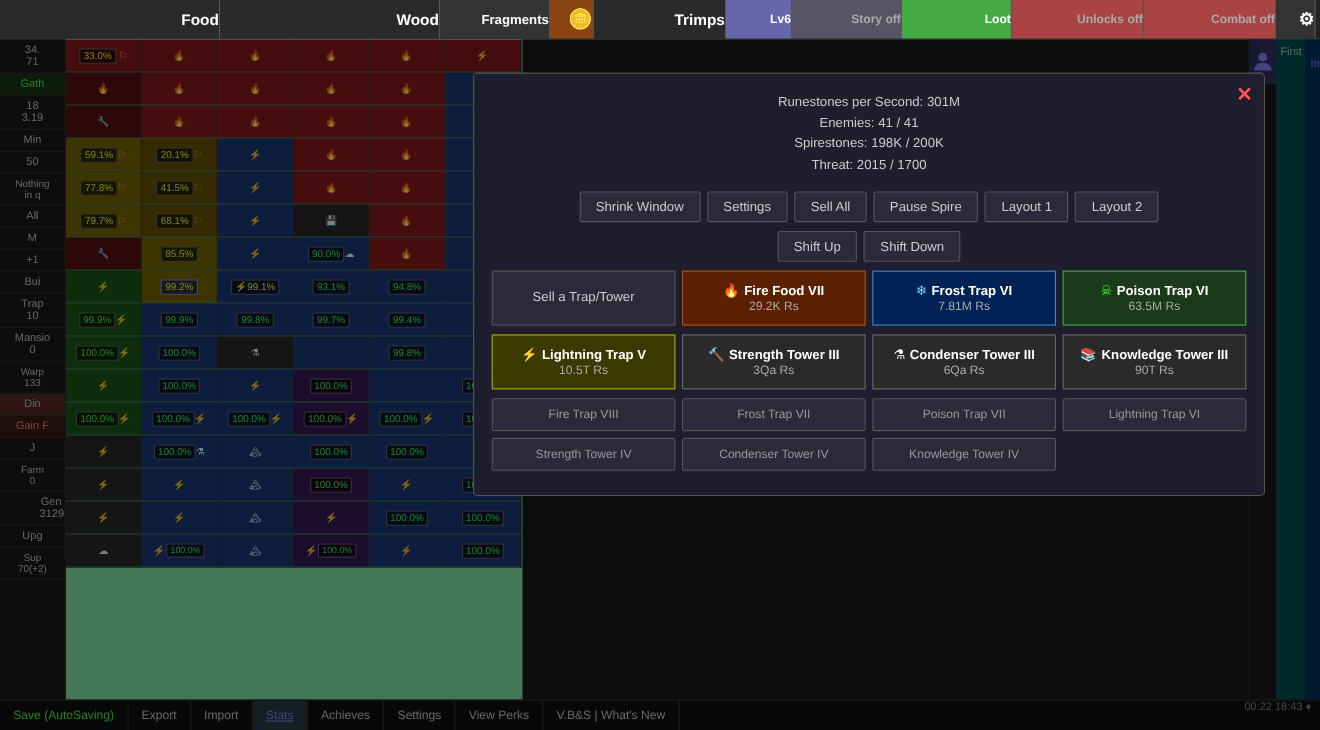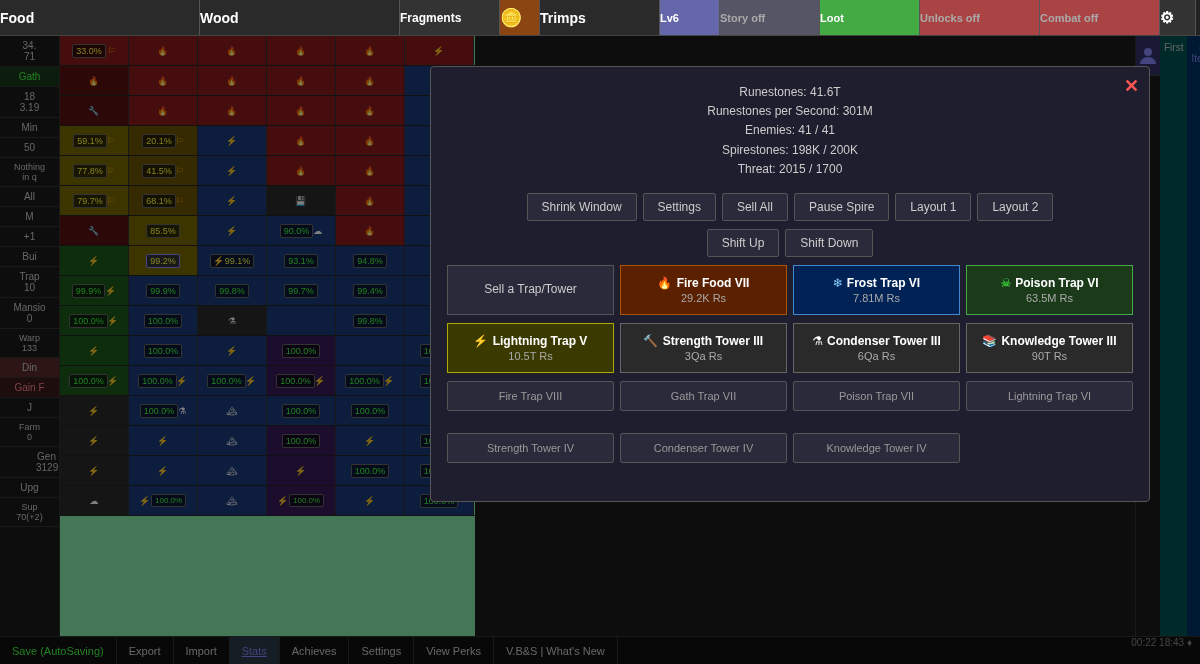--- a/index.html
+++ b/index.html
@@ -16,21 +16,21 @@
     
     .top-nav {
       display: flex;
       height: 36px;
       background: #222;
       border-bottom: 1px solid #444;
     }
     .top-nav-section {
       display: flex;
       align-items: center;
-      justify-content: flex-start;
+      justify-content: flex-end;
       border-right: 1px solid #555;
       font-weight: bold;
       font-size: 14px;
       cursor: pointer;
     }
     .nav-food { width: 200px; background: #2a2a2a; color: #fff; }
     .nav-wood { width: 200px; background: #2a2a2a; color: #fff; }
     .nav-fragments { width: 100px; background: #333; color: #fff; font-size: 12px; }
     .nav-icon { width: 40px; background: #8B4513; }
     .nav-trimps { width: 120px; background: #2a2a2a; color: #fff; }
@@ -229,21 +229,21 @@
       cursor: pointer;
     }
     .trap-name { font-weight: bold; font-size: 12px; }
     .trap-cost { font-size: 11px; color: #aaa; margin-top: 2px; }
 
     
     .upgrade-grid {
       display: grid;
       grid-template-columns: 1fr 1fr 1fr 1fr;
       gap: 6px;
-      margin-bottom: 22px;
+      margin-bottom: 6px;
     }
     .upgrade-btn {
       background: #2a2a3a;
       border: 1px solid #555;
       color: #999;
       padding: 8px 4px;
       text-align: center;
       cursor: pointer;
       font-size: 11px;
       border-radius: 2px;
@@ -602,21 +602,20 @@
       <div style="flex:1; background:#44aaff; display:flex; align-items:center; justify-content:center; font-size:7px; color:#fff;">T2</div>
     </div>
   </div>
 
   <div class="modal-overlay"></div>
 
   <div class="modal">
     <span class="modal-close">✕</span>
 
     <div class="modal-stats">
-      <div>Runestones: 41.6T</div>
       <div>Runestones per Second: 301M</div>
       <div>Enemies: 41 / 41</div>
       <div>Spirestones: 198K / 200K</div>
       <div>Threat: 2015 / 1700</div>
     </div>
 
     <div class="modal-buttons-row">
       <button class="modal-btn">Shrink Window</button>
       <button class="modal-btn">Settings</button>
       <button class="modal-btn">Sell All</button>
@@ -689,21 +688,21 @@
         <div style="display:flex; align-items:center; justify-content:center;">
           <span style="margin-right:4px;">📚</span>
           <span class="trap-name">Knowledge Tower III</span>
         </div>
         <div class="trap-cost">90T Rs</div>
       </div>
     </div>
 
     <div class="upgrade-grid">
       <button class="upgrade-btn">Fire Trap VIII</button>
-      <button class="upgrade-btn">Gath Trap VII</button>
+      <button class="upgrade-btn">Frost Trap VII</button>
       <button class="upgrade-btn">Poison Trap VII</button>
       <button class="upgrade-btn">Lightning Trap VI</button>
     </div>
 
     <div class="upgrade-grid">
       <button class="upgrade-btn">Strength Tower IV</button>
       <button class="upgrade-btn">Condenser Tower IV</button>
       <button class="upgrade-btn">Knowledge Tower IV</button>
       <div></div>
     </div>

